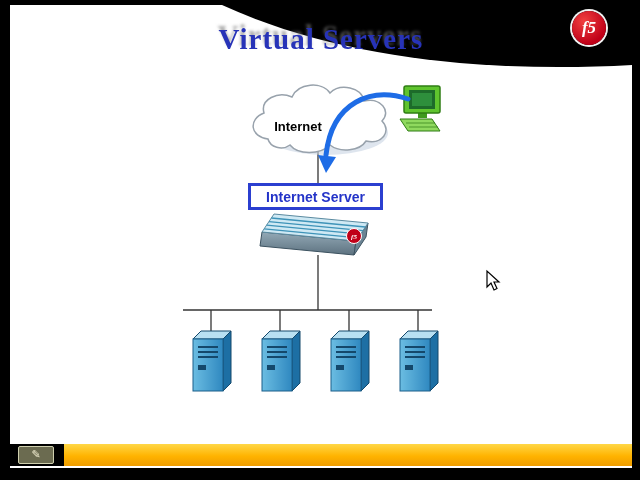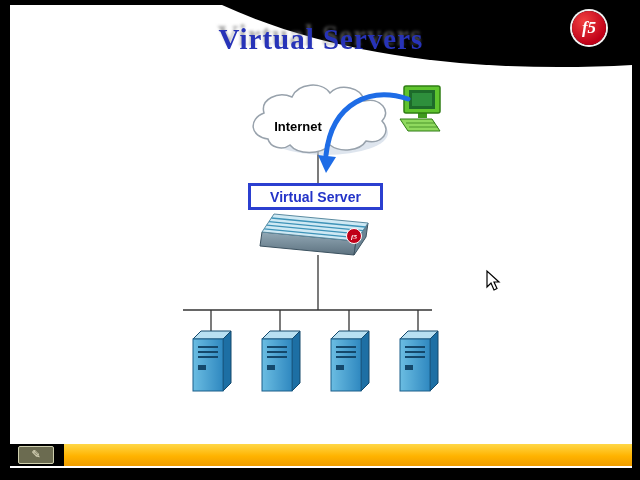--- a/index.html
+++ b/index.html
@@ -138,21 +138,21 @@
         <line x1="-13" y1="342" x2="7" y2="342" stroke="#14486b" stroke-width="2"></line>
         <line x1="-13" y1="347" x2="7" y2="347" stroke="#14486b" stroke-width="2"></line>
         <line x1="-13" y1="352" x2="7" y2="352" stroke="#14486b" stroke-width="2"></line>
         <rect x="-13" y="360" width="8" height="5" fill="#14486b"></rect>
       </g>
 
       <polygon points="477,266 477,282 481,278 484,285 487,283.5 484,277 489,277" fill="#ffffff" stroke="#000000" stroke-width="1.2"></polygon>
     </svg>
 
     <div class="vs-box">
-      <span>Virtual Server</span>
+      <span>Internet Server</span>
     </div>
 
     <div class="bottom-bar">
       <div class="pen-corner">
         <div class="pen-button">
           <span>✎</span>
         </div>
       </div>
     </div>
 

